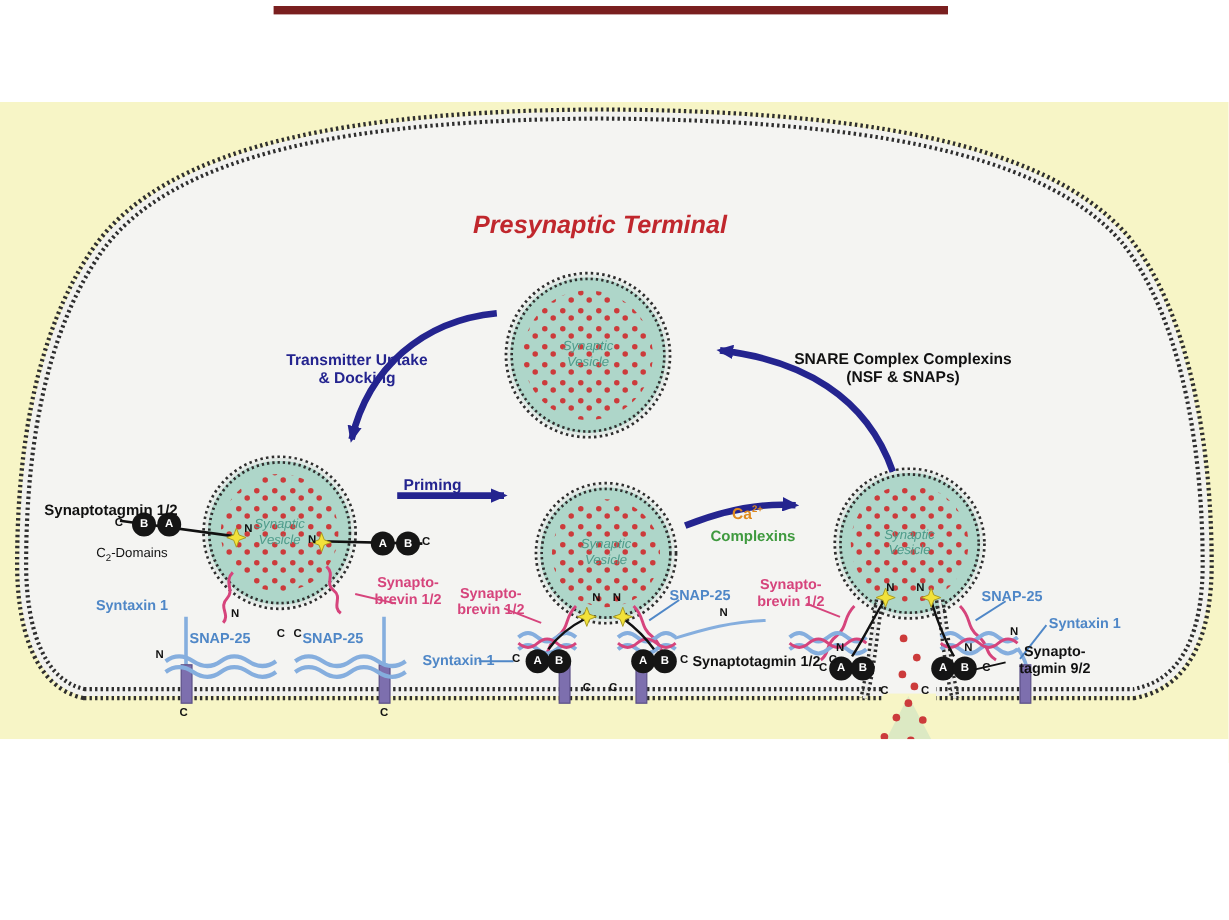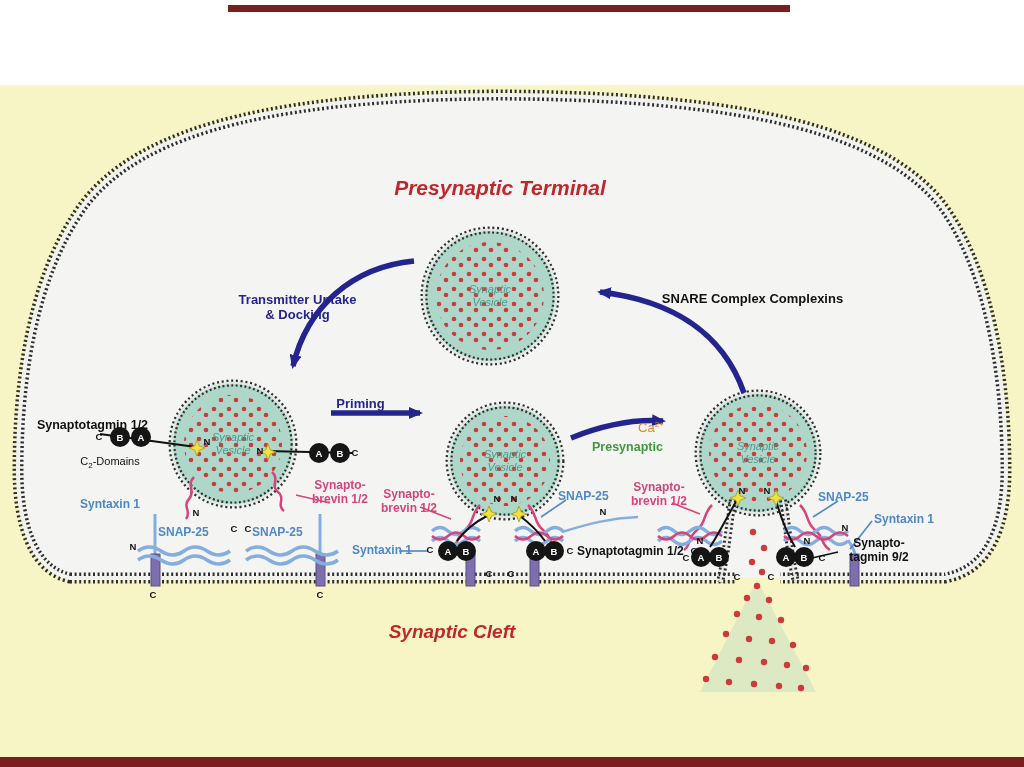--- a/index.html
+++ b/index.html
@@ -1,30 +1,30 @@
 <!DOCTYPE html>
 <html><head>
 <meta charset="utf-8">
 <title>Diagram</title>
 <style>
   * { margin:0; padding:0; box-sizing:border-box; }
   html,body { background:#ffffff; font-family:"Liberation Sans", sans-serif; }
-  .stage { position:relative; width:1024px; height:767px; background:#ffffff; overflow:hidden; }
+  .stage { position:relative; width:1024px; height:616px; background:#ffffff; overflow:hidden; }
   .bg-yellow { position:absolute; left:0; top:85px; width:1024px; height:672px; background:#f7f5c6; }
   .bar-top { position:absolute; left:228px; top:5px; width:562px; height:7px; background:#7a1f1f; }
   .bar-bottom { position:absolute; left:0; top:757px; width:1024px; height:10px; background:#7a1f1f; }
   svg.layer { position:absolute; left:0; top:0; z-index:1; }
   .lbl { position:absolute; z-index:2; font-size:12px; line-height:1.18; }
   .lbl.nowrap { white-space:nowrap; }
   .red-title { color:#c0272d; font-weight:bold; font-style:italic; }
   .navy  { color:#24248f; font-weight:bold; }
   .pink  { color:#d6447c; font-weight:bold; }
   .blue  { color:#4f87c7; font-weight:bold; }
   .green { color:#3f9a3f; font-weight:bold; }
-  .orange{ color:#e08a1e; font-weight:normal;margin-left:28px; }
+  .orange{ color:#e08a1e; font-weight:bold; }
   .black { color:#111111; font-weight:bold; }
   .ves-lbl { color:#4f9c8b; font-weight:normal; font-style:italic; font-size:11px; text-align:center; z-index:2; position:absolute; line-height:1.15; }
   .ann { position:absolute; z-index:3; font-size:9.5px; font-weight:bold; color:#111;
          transform:translate(-50%,-50%); font-family:"Liberation Sans", sans-serif; }
   sup,sub { font-size:8px; }
 </style>
 </head>
 <body>
 
 <div class="stage">
@@ -212,25 +212,26 @@
   <div class="lbl red-title nowrap" style="left:340px;top:176px;width:320px;text-align:center;font-size:21px">Presynaptic Terminal</div>
   <div class="lbl red-title nowrap" style="left:327px;top:621px;width:250px;text-align:center;font-size:19px">Synaptic Cleft</div>
 
   <div class="lbl navy" style="left:205px;top:292px;width:185px;text-align:center;font-size:13px">
     <div>Transmitter Uptake</div>
     <div>&amp; Docking</div>
   </div>
   <div class="lbl navy nowrap" style="left:318px;top:396px;width:85px;text-align:center;font-size:13px">Priming</div>
   <div class="lbl black" style="left:635px;top:291px;width:235px;text-align:center;font-size:13px">
     <div>SNARE Complex Complexins</div>
+    <div>(NSF &amp; SNAPs)</div>
   </div>
   <div class="lbl orange nowrap" style="left:610px;top:420px;font-size:13px">
     <span>Ca</span><sup>2+</sup>
   </div>
-  <div class="lbl green nowrap" style="left:592px;top:440px;font-size:12.5px">Presynaptic</div>
+  <div class="lbl green nowrap" style="left:592px;top:440px;font-size:12.5px">Complexins</div>
 
   <div class="ves-lbl" style="left:440px;top:283px;width:100px">
     <div>Synaptic</div>
     <div>Vesicle</div>
   </div>
   <div class="ves-lbl" style="left:183px;top:431px;width:100px">
     <div>Synaptic</div>
     <div>Vesicle</div>
   </div>
   <div class="ves-lbl" style="left:455px;top:448px;width:100px">

